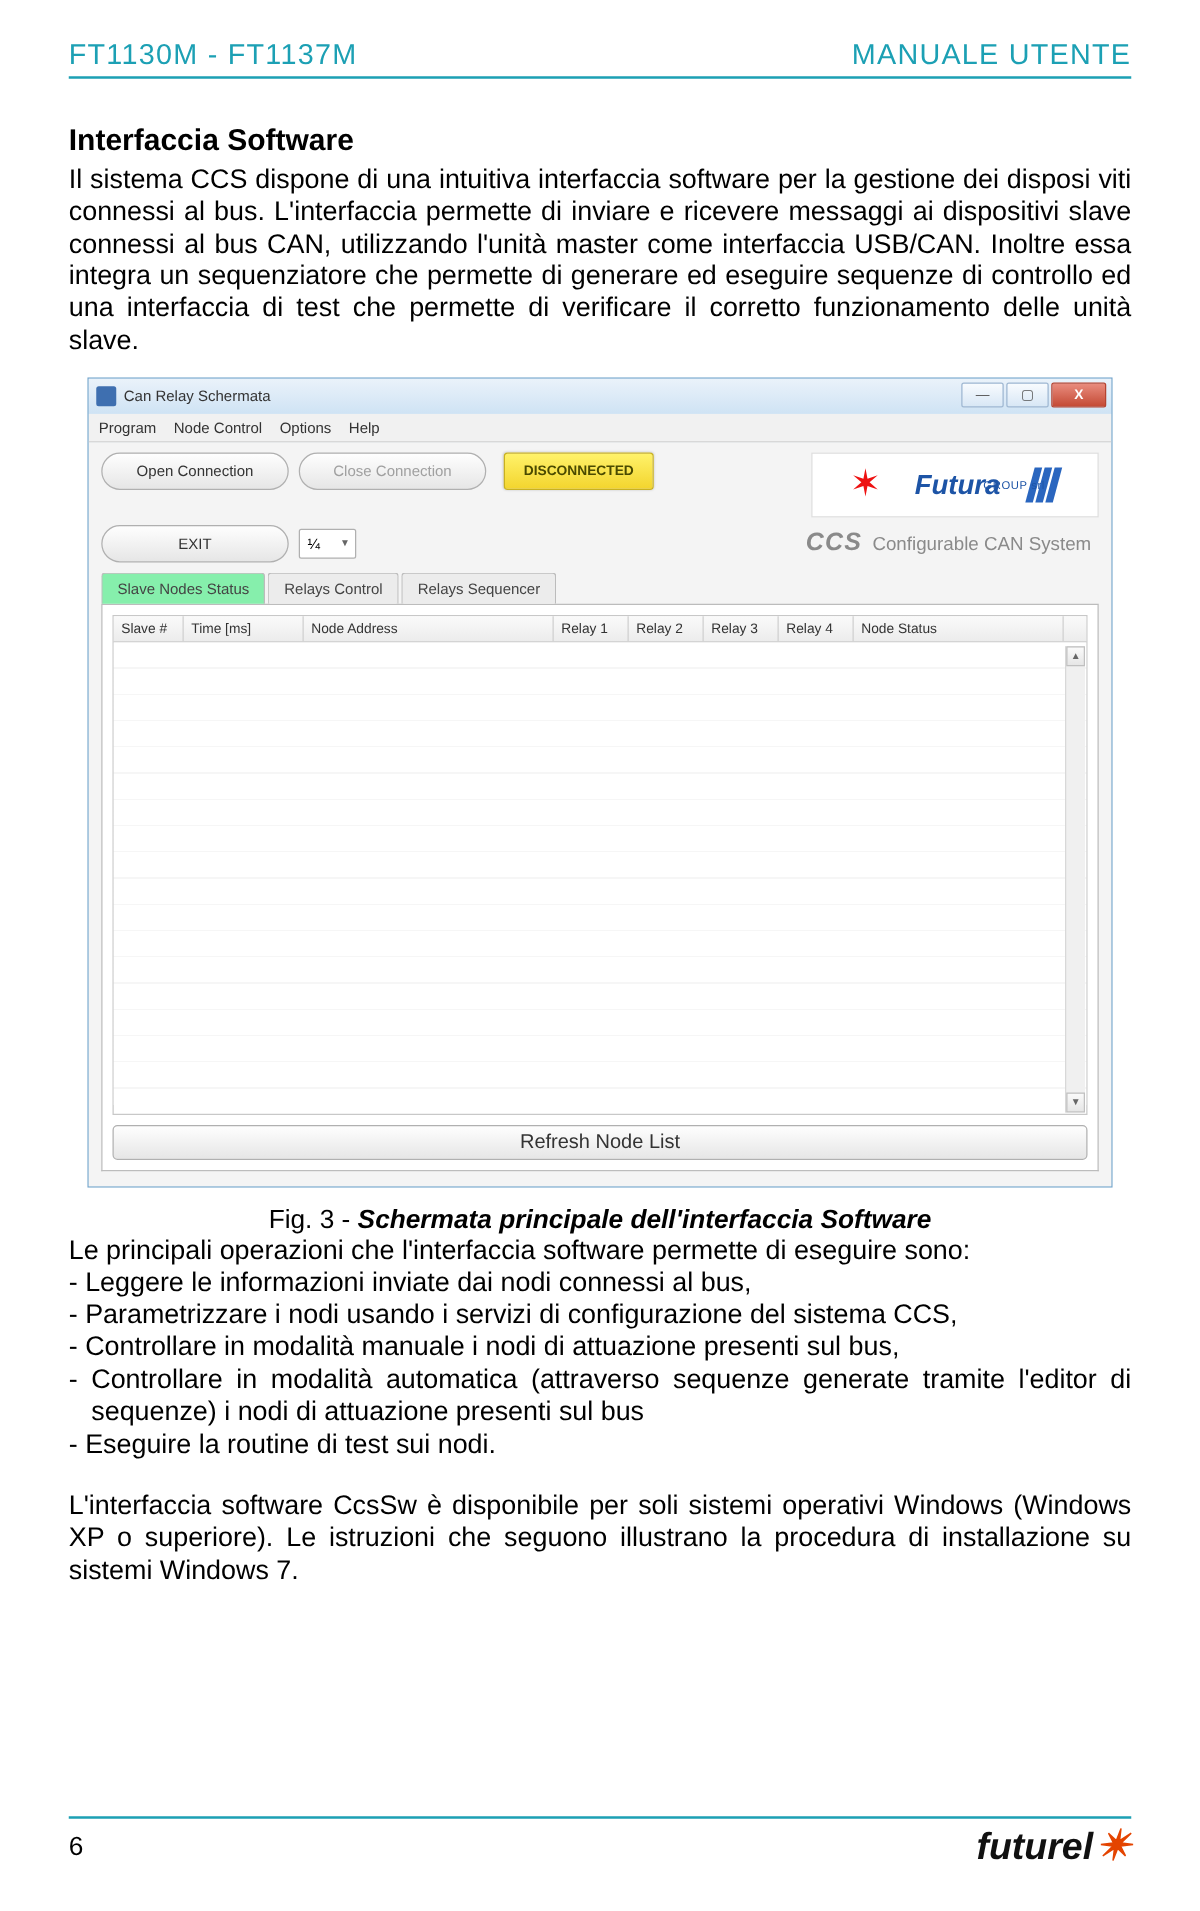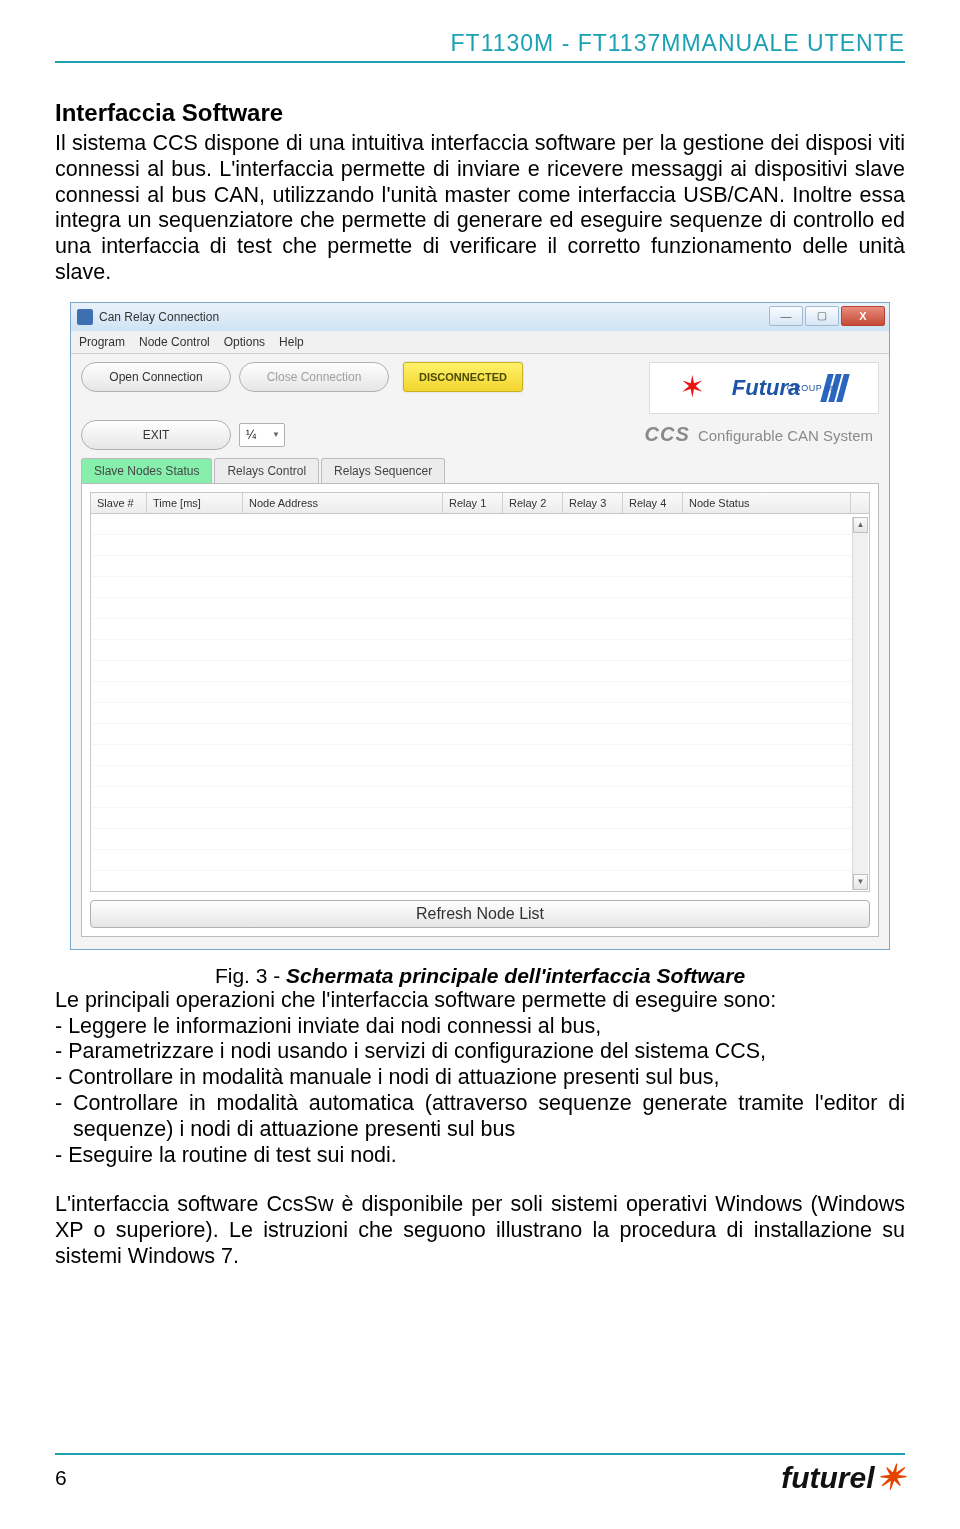--- a/index.html
+++ b/index.html
@@ -7,21 +7,21 @@
     width: 960px;
     height: 1529px;
     background: #fff;
     font-family: Arial, Helvetica, sans-serif;
     color: #000;
     position: relative;
     padding: 30px 55px 0 55px;
   }
   .doc-header {
     display: flex;
-    justify-content: flex-end;
+    justify-content: space-between;
     align-items: baseline;
     color: #1ca0b4;
     font-family: "Trebuchet MS", sans-serif;
     letter-spacing: 1px;
     font-size: 23px;
     padding-bottom: 4px;
     border-bottom: 2px solid #1ca0b4;
     margin-bottom: 36px;
   }
   .section-title {
@@ -361,21 +361,21 @@
   <span>MANUALE UTENTE</span>
 </div>
 
 <div class="section-title">Interfaccia Software</div>
 <div class="para">Il sistema CCS dispone di una intuitiva interfaccia software per la gestione dei disposi viti connessi al bus. L'interfaccia permette di inviare e ricevere messaggi ai dispositivi slave connessi al bus CAN, utilizzando l'unità master come interfaccia USB/CAN. Inoltre essa integra un sequenziatore che permette di generare ed eseguire sequenze di controllo ed una interfaccia di test che permette di verificare il corretto funzionamento delle unità slave.</div>
 
 <div class="screenshot-wrap">
   <div class="win-frame">
     <div class="win-titlebar">
       <div class="tb-icon"></div>
-      <span>Can Relay Connection</span>
+      <span>Can Relay Schermata</span>
       <div class="winctrls">
         <div class="winctrl">—</div>
         <div class="winctrl">▢</div>
         <div class="winctrl close">X</div>
       </div>
     </div>
     <div class="menubar">
       <span>Program</span>
       <span>Node Control</span>
       <span>Options</span>

